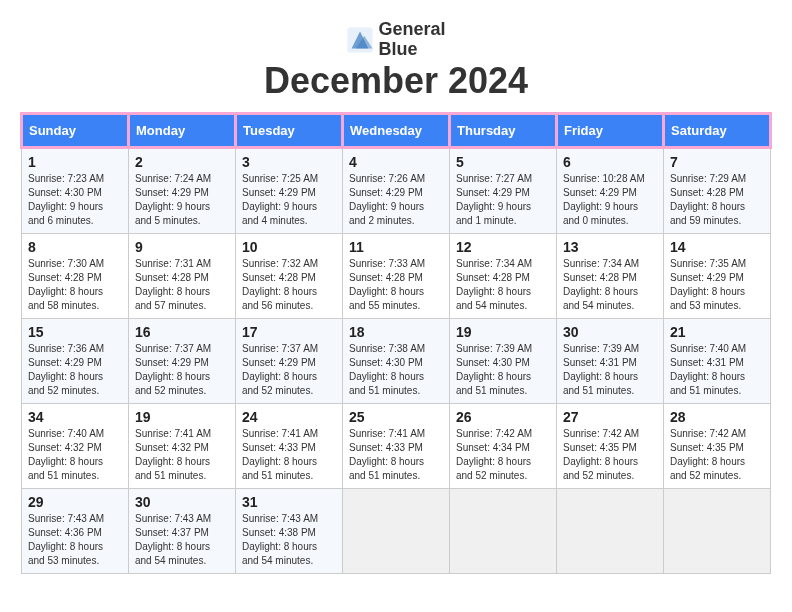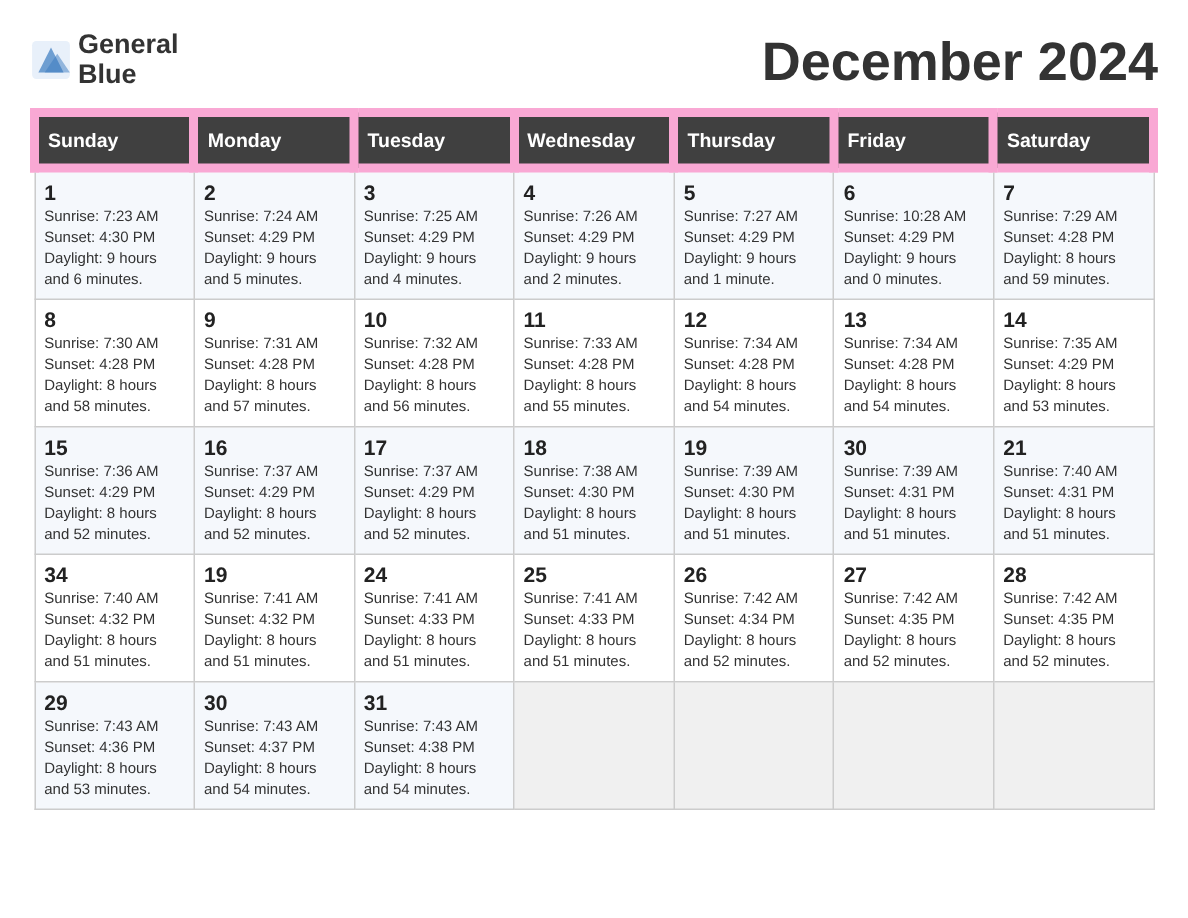--- a/index.html
+++ b/index.html
@@ -6,22 +6,23 @@
     body {
       font-family: Arial, sans-serif;
       background: #fff;
       width: 792px;
       min-height: 612px;
       padding: 20px;
     }
     .header-area {
       display: flex;
       justify-content: space-between;
-      align-items: flex-start;
+      align-items: center;
       margin-bottom: 10px;
+      flex-direction: column;
     }
     .logo {
       display: flex;
       align-items: center;
       gap: 4px;
     }
     .logo-text {
       font-size: 18px;
       font-weight: bold;
       color: #333;
@@ -45,27 +46,27 @@
     .location-title {
       font-size: 15px;
       color: #555;
     }
     table {
       width: 100%;
       border-collapse: collapse;
       font-size: 11px;
     }
     thead tr th {
-      background-color: #404040;
+      background-color: #3b82f6;
       color: white;
       padding: 8px 6px;
       text-align: left;
       font-size: 13px;
       font-weight: bold;
-      border: 6px solid #f9a8d4;
+      border: 3px solid #f9a8d4;
     }
     tbody tr td {
       border: 1px solid #ccc;
       padding: 5px 6px;
       vertical-align: top;
       width: 107px;
       min-height: 80px;
       background: #fff;
     }
     tbody tr:nth-child(odd) td {

